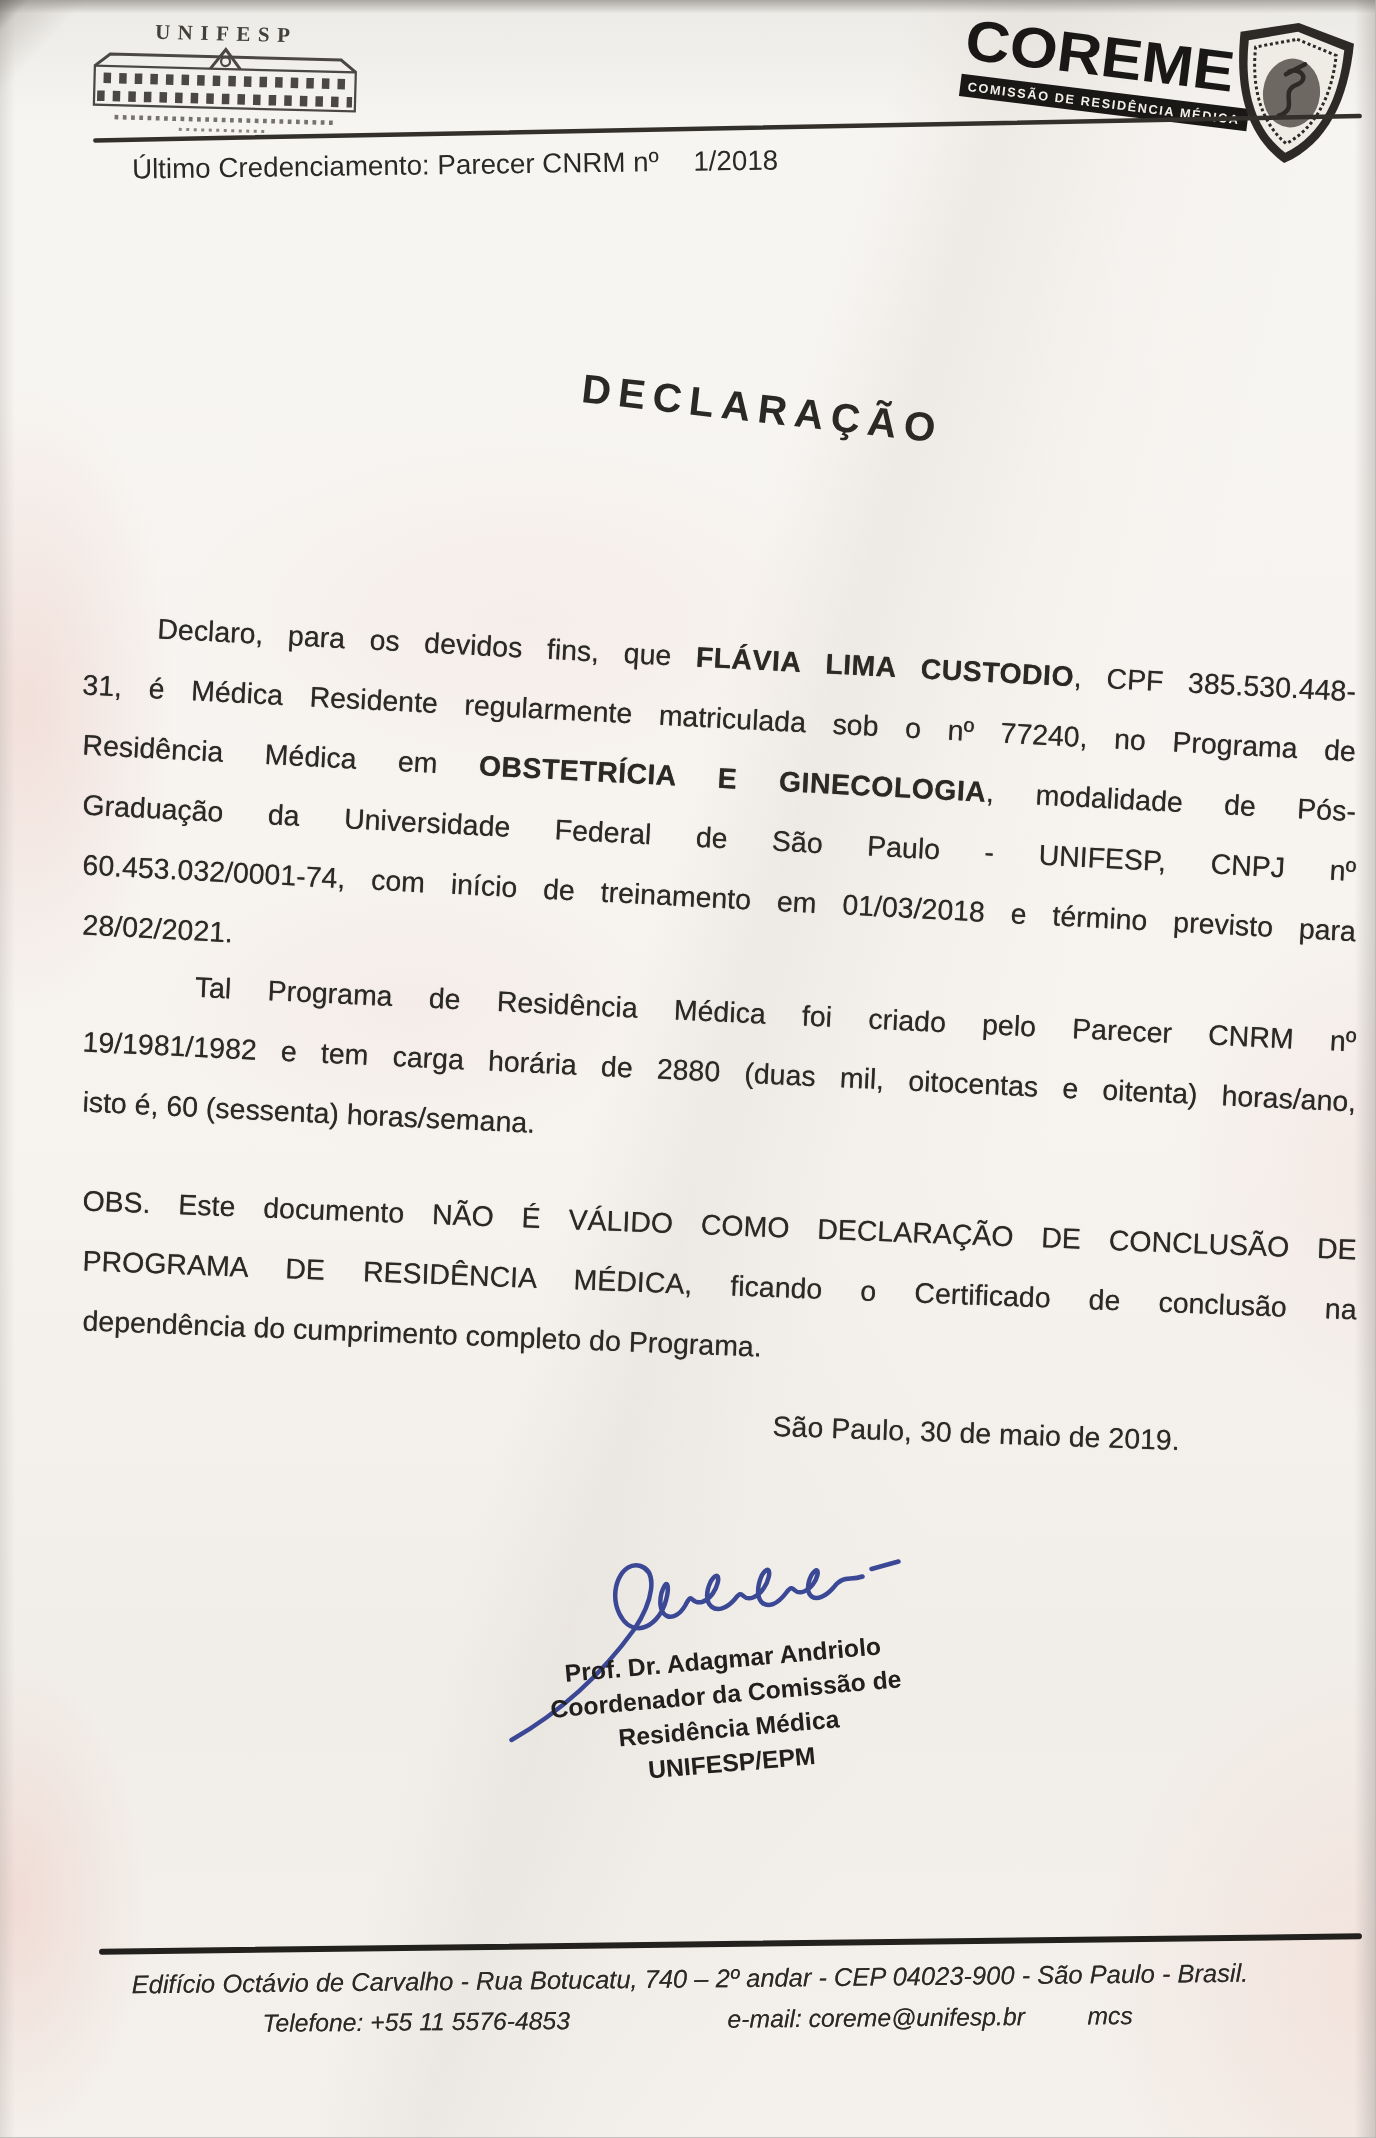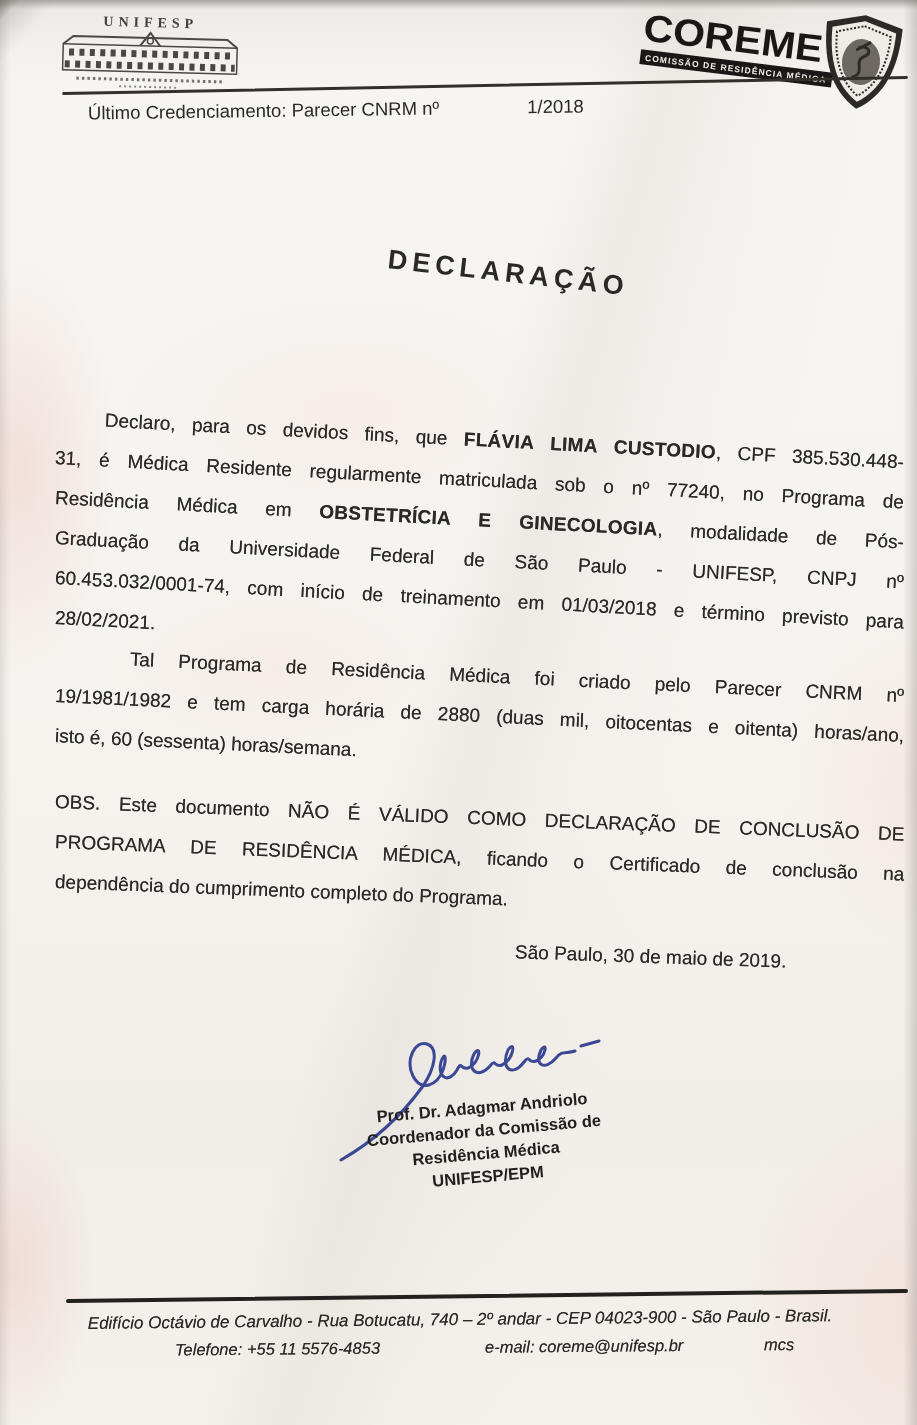--- a/index.html
+++ b/index.html
@@ -24,21 +24,21 @@
   
   .unifesp-logo{left:55px;top:12px;transform:rotate(1.5deg);}
   .coreme{left:642px;top:20px;transform:rotate(7deg);}
   .coreme-title{font-size:38px;font-weight:900;line-height:1;color:#1a1816;
     transform:scaleX(1.08);transform-origin:left center;letter-spacing:0;}
   .coreme-bar{margin-top:3px;background:#1a1816;color:#f2efe9;font-size:8.5px;font-weight:700;
     letter-spacing:1.1px;padding:2.5px 5px;width:max-content;}
   .epm-shield{left:816px;top:12px;transform:rotate(6deg);}
   .header-rule{left:62px;top:84px;width:846px;height:3px;background:#33302c;border-radius:2px;transform:rotate(-1.1deg);}
   .accred{left:88px;top:99px;font-size:18.5px;font-weight:500;transform:rotate(-0.8deg);white-space:nowrap;}
-  .accred-val{margin-left:88px;}
+  .accred-val{margin-left:23px;}
   
   .doc-title{left:388px;top:244px;font-size:27px;font-weight:600;letter-spacing:5px;
     transform:rotate(6.5deg);transform-origin:left center;white-space:nowrap;}
   
   .para{width:850px;font-size:19px;text-shadow:0 0 0.5px rgba(43,41,38,0.75);}
   .para .line{line-height:40px;height:40px;text-align:justify;text-align-last:justify;}
   .para .line:last-child{text-align-last:left;}
   .para .b{font-weight:700;letter-spacing:0.3px;}
   .p1{left:55px;top:398px;}
   .p2{left:55px;top:636px;}
@@ -55,21 +55,21 @@
   .sigblock{left:352px;top:1096px;width:266px;text-align:center;font-size:16.5px;font-weight:700;
     line-height:23px;color:#21201e;transform:rotate(-5deg);}
   
   .footer-rule{left:66px;top:1294px;width:842px;height:4px;background:#23211e;border-radius:2px;transform:rotate(-0.7deg);}
   .footer-address{left:60px;top:1310px;width:800px;text-align:center;font-style:italic;font-size:17px;
     font-weight:500;transform:rotate(-0.6deg);text-shadow:0 0 0.4px rgba(43,41,38,0.7);}
   .footer-row{left:60px;top:1338px;width:800px;height:26px;font-style:italic;font-size:16.5px;
     font-weight:500;transform:rotate(-0.5deg);text-shadow:0 0 0.4px rgba(43,41,38,0.7);}
   .f-phone{position:absolute;left:115px;}
   .f-email{position:absolute;left:425px;}
-  .f-mcs{position:absolute;left:704px;}
+  .f-mcs{position:absolute;left:665px;}
 </style>
 </head>
 <body>
 
 <div class="photo">
 
   <svg class="abs unifesp-logo" width="190" height="86" viewBox="0 0 190 86">
     <text x="95" y="15" text-anchor="middle" font-family="Liberation Serif, serif" font-size="14" font-weight="600" letter-spacing="5" fill="#43403c">UNIFESP</text>
     <g stroke="#4a4745" fill="none">
       <path d="M8,34 L18,26 L172,26 L182,34" stroke-width="2"></path>

